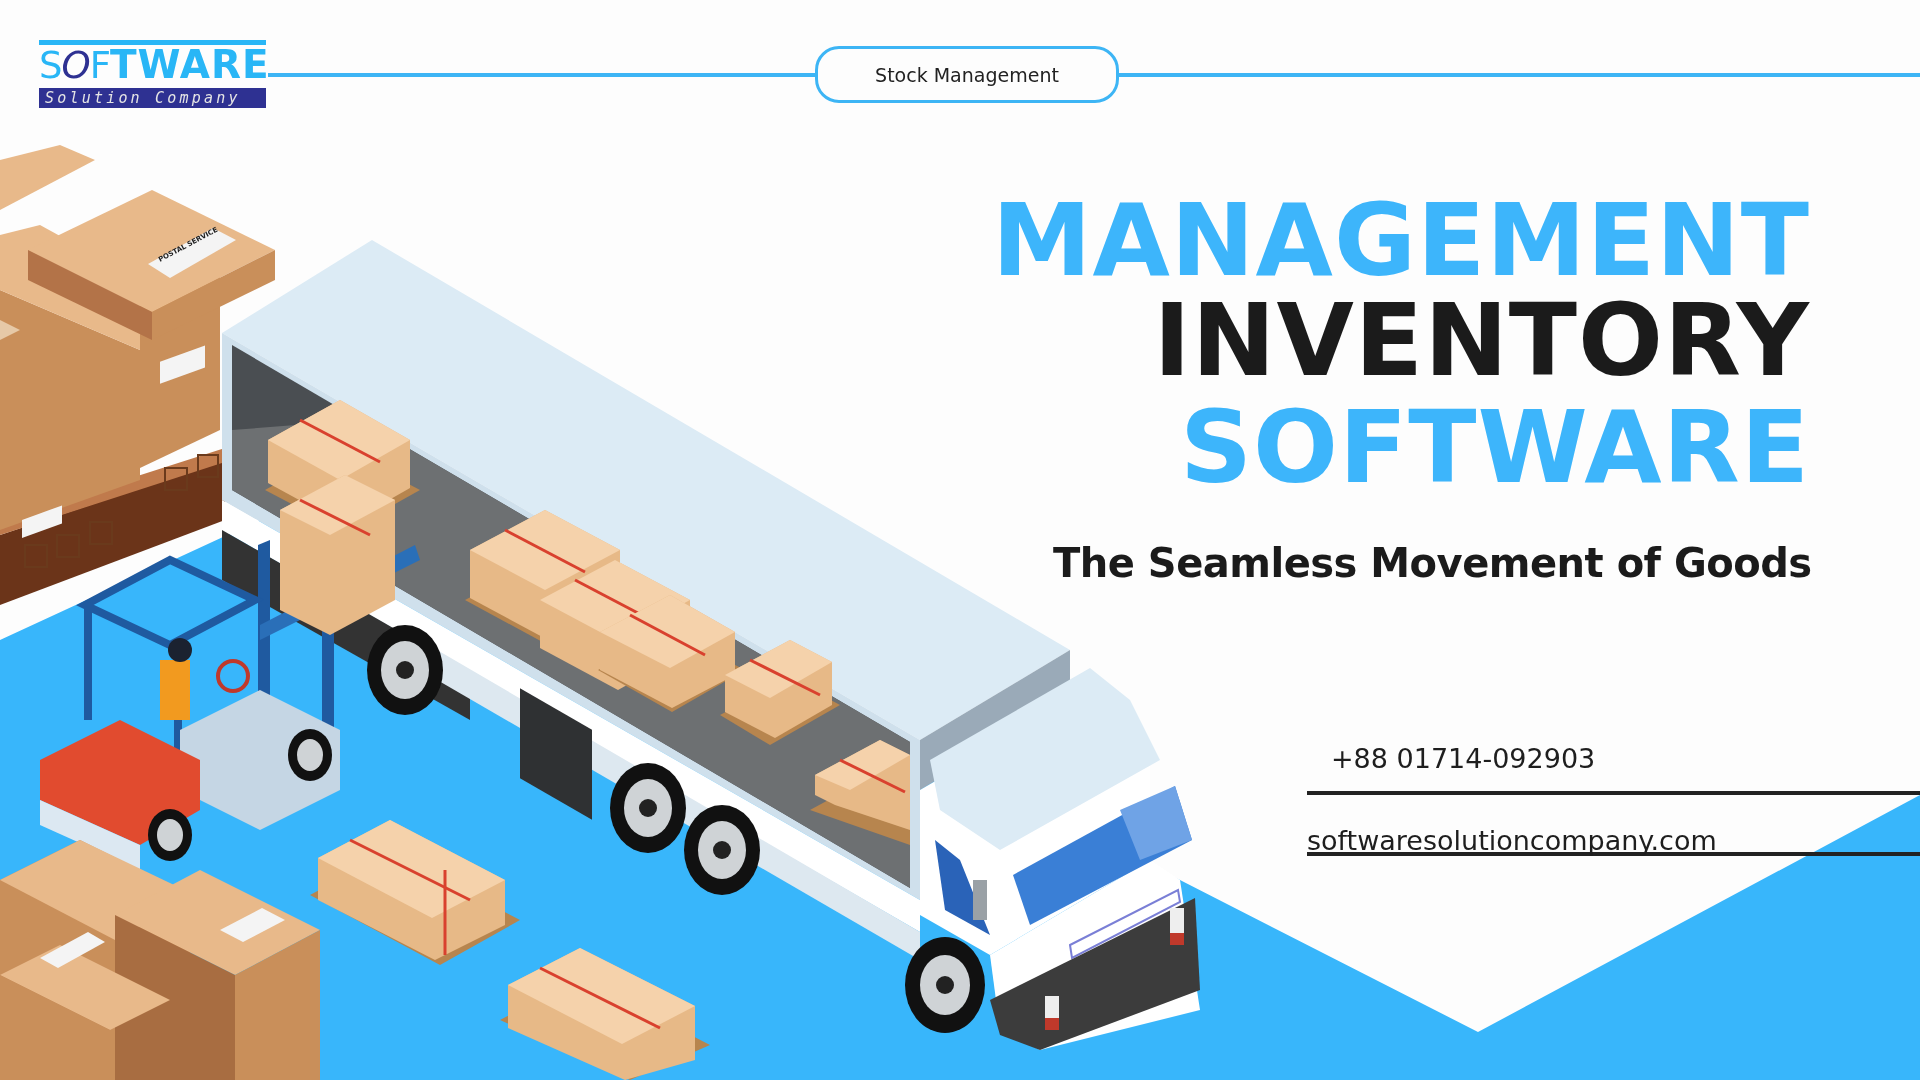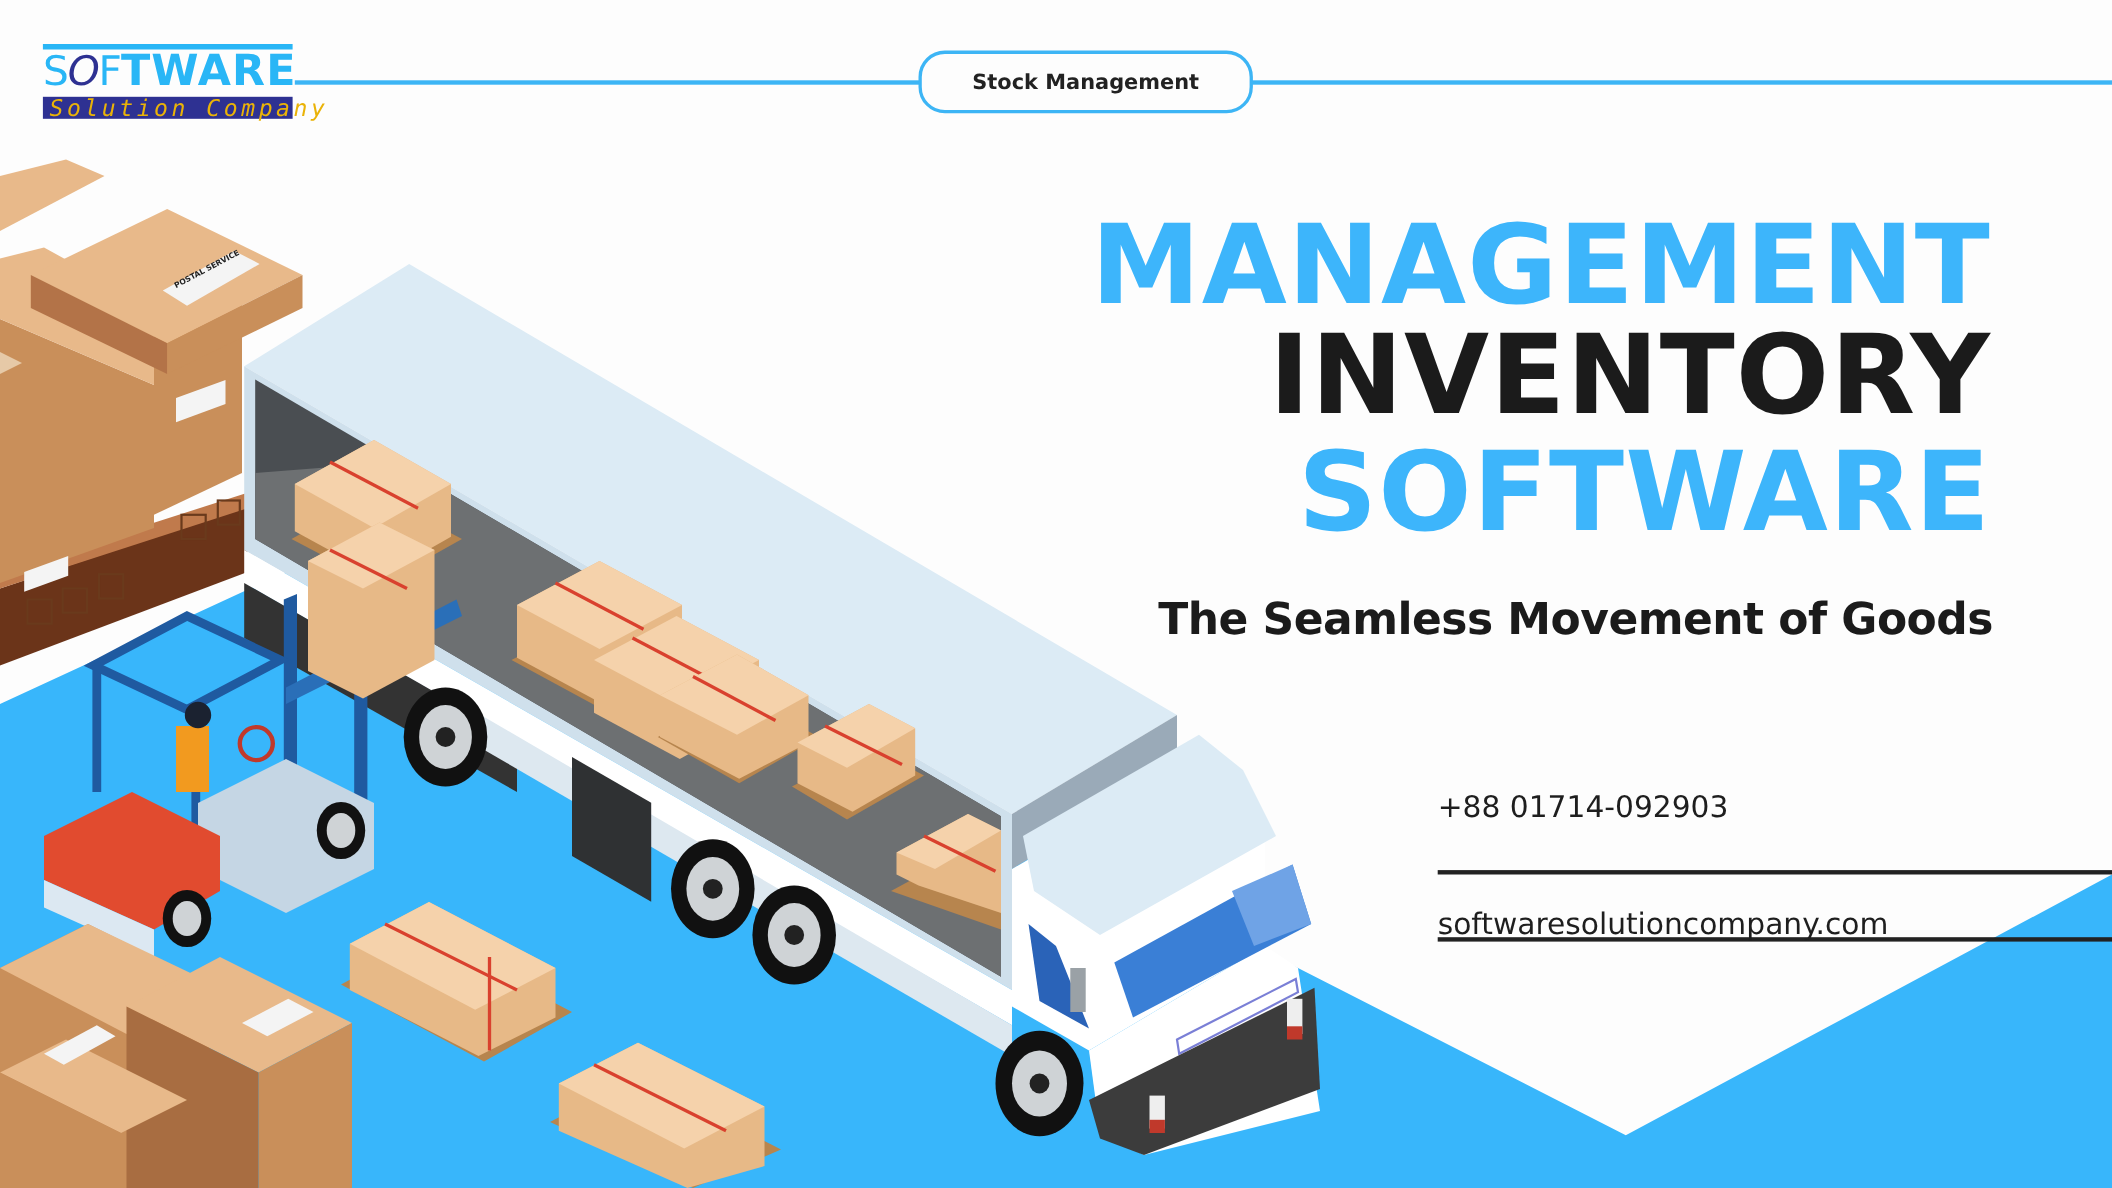--- a/index.html
+++ b/index.html
@@ -9,45 +9,45 @@
   #scene { position:absolute; left:0; top:0; width:1920px; height:1080px; }
 
   
   .logo { position:absolute; left:39px; top:40px; width:227px; height:70px; }
   .logo-topbar { position:absolute; left:0; top:0; width:227px; height:5px; background:#29b6f6; }
   .logo-word { position:absolute; left:0; top:5px; height:40px; width:227px;
     font-family:"DejaVu Sans", sans-serif; font-weight:bold; font-size:39px; line-height:40px;
     color:#29b6f6; letter-spacing:1px; white-space:nowrap; }
   .logo-word .thin { font-weight:normal; font-family:"DejaVu Sans", sans-serif; font-size:37px; letter-spacing:-1px; }
   .logo-word .oo { color:#2e3192; font-style:italic; }
-  .logo-sub { position:absolute; left:0; top:48px; width:227px; height:20px; background:#2e3192; color:#eab308;
-    font-family:"DejaVu Sans Mono", monospace; font-size:21px; line-height:20px; letter-spacing:3.2px;
+  .logo-sub { position:absolute; left:0; top:48px; width:227px; height:20px; background:#2e3192; color:#e5e5e5;
+    font-family:"DejaVu Sans Mono", monospace; font-size:15px; line-height:20px; letter-spacing:3.2px;
     padding-left:6px; font-style:italic; white-space:nowrap; }
 
   
   .nav-line { position:absolute; left:268px; top:73px; width:1652px; height:4px; background:#3db5f5; }
   .pill { position:absolute; top:46px; height:57px; border:3px solid #3db5f5; border-radius:24px;
     background:#fdfdfd; color:#222; font-family:"DejaVu Sans", sans-serif; font-size:19px;
     display:flex; align-items:center; justify-content:center; white-space:nowrap; cursor:pointer; }
-  .pill-1 { left:835px; width:304px;font-weight:bold; }
+  .pill-1 { left:815px; width:304px; }
   .pill-2 { left:1134px; width:346px; }
   .pill-3 { left:1517px; width:308px; }
 
   
   .headline { position:absolute; right:110px; top:178px; text-align:right; }
   .h-line { font-family:"DejaVu Sans", sans-serif; font-weight:bold; line-height:1; white-space:nowrap; }
   .h1 { font-size:100px; color:#1b1b1b; letter-spacing:1px; }
   .h2 { font-size:100px; color:#3db5fb; margin-top:13px; letter-spacing:1px; }
   .h3 { font-size:100px; color:#3db5fb; margin-top:7px; letter-spacing:1px; }
   .tagline { position:absolute; left:1053px; top:540px; font-family:"DejaVu Sans", sans-serif; font-weight:bold;
     font-size:40px; color:#1b1b1b; white-space:nowrap; letter-spacing:-0.5px; }
 
   
   .contact { position:absolute; left:1307px; font-family:"DejaVu Sans", sans-serif; font-size:27px; color:#1e1e1e; white-space:nowrap; }
-  .c-phone { top:719px; }
+  .c-phone { top:743px;margin-left:24px; }
   .c-email { top:805px; }
   .c-web   { top:825px; }
   .c-rule { position:absolute; left:1307px; width:613px; height:4px; background:#222; }
   .r1 { top:791px; }
   .r2 { top:852px; }
 </style>
 </head>
 <body>
 
 <div id="scene">

